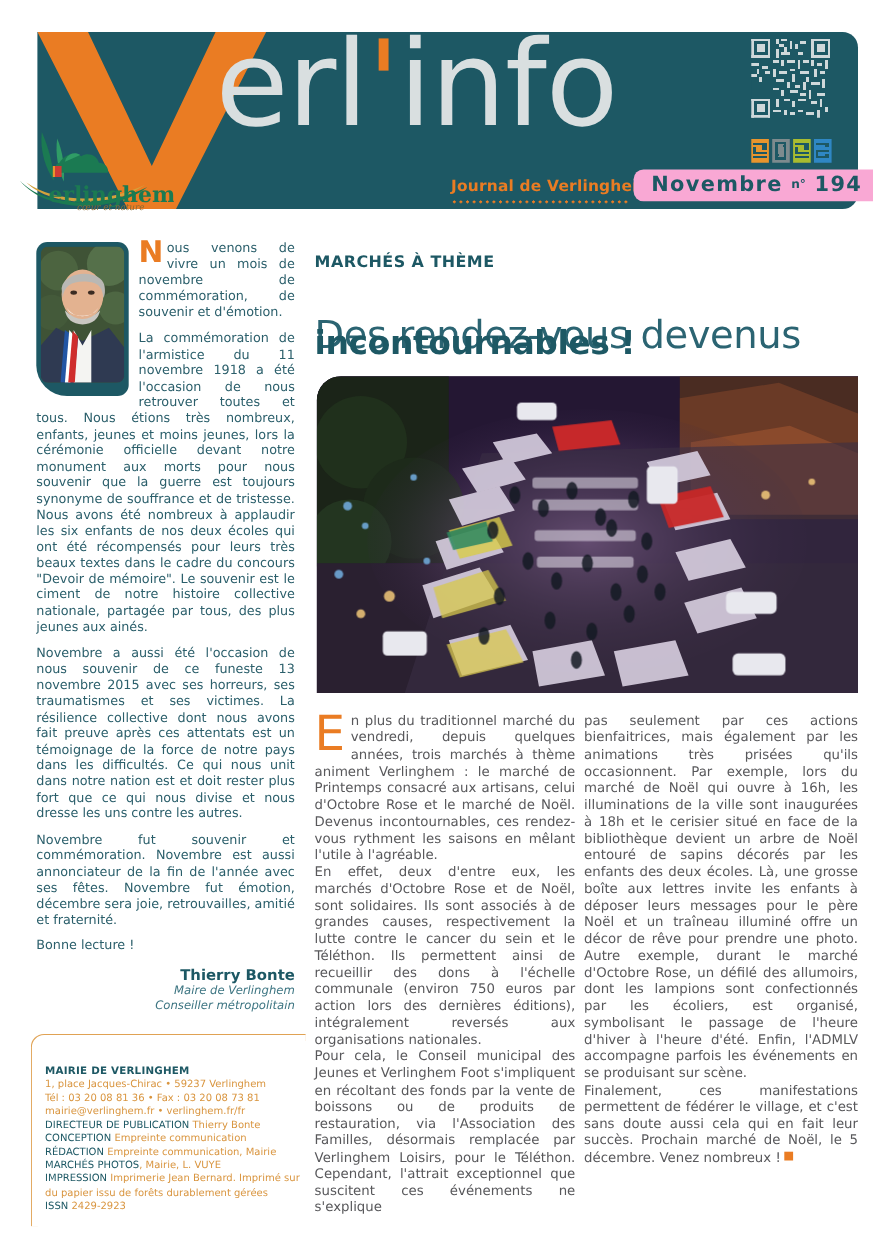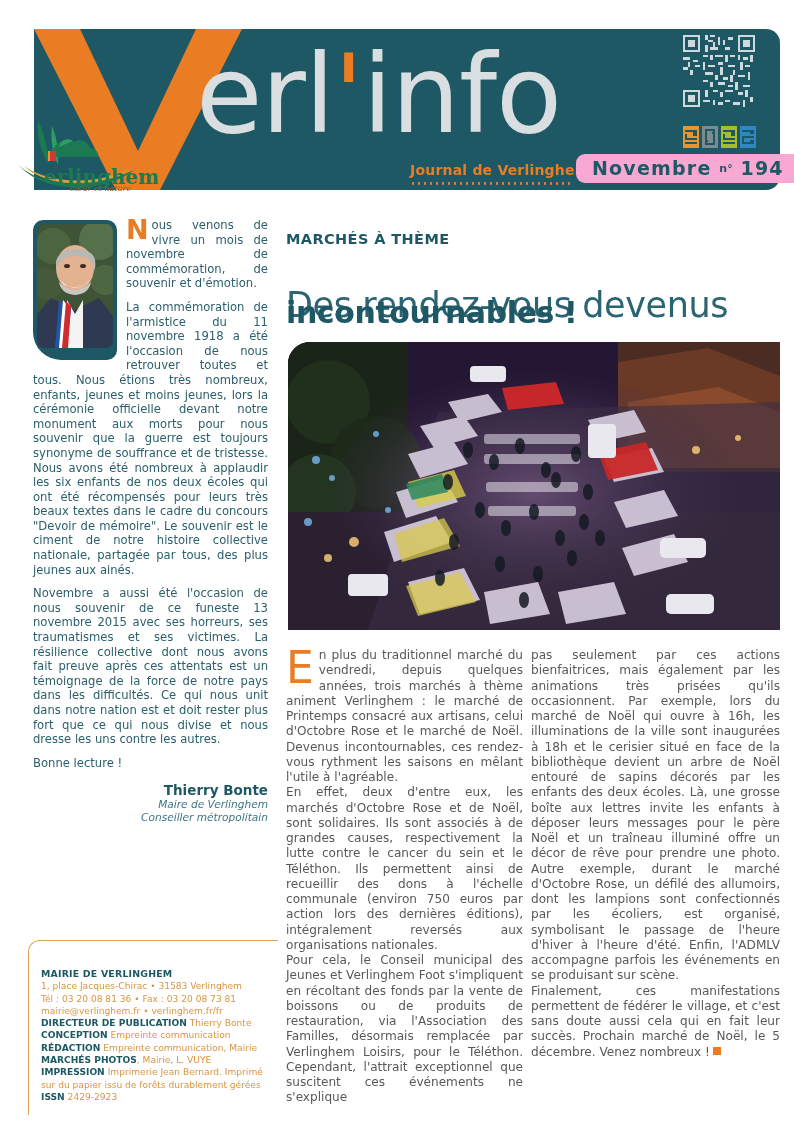--- a/index.html
+++ b/index.html
@@ -21,21 +21,21 @@
     background:#1d5864;
     border-radius:0 14px 14px 0;
   }
   .header-vshape{
     position:absolute;left:34px;top:29px;width:230px;height:161px;
     overflow:hidden;
   }
   .header-vshape svg{display:block;}
 
   .masthead-word{
-    position:absolute;left:196px;top:41px;
+    position:absolute;left:196px;top:24px;
     font-size:108px;line-height:108px;
     letter-spacing:-1px;
     font-family:"DejaVu Sans", sans-serif;
     font-weight:400;
     color:#d9dfe0;
     white-space:nowrap;
   }
   .masthead-apos{
     color:#ea7c23;
   }
@@ -126,21 +126,21 @@
     border-left:1.6px solid #e0a253;
     border-radius:12px 0 0 0;
     padding:27px 0 0 12px;
     box-sizing:border-box;
   }
   .ours div{
     font-size:9.1px;line-height:12.3px;
     color:#d9953f;
     font-family:"DejaVu Sans", sans-serif;
   }
-  .ours .b{color:#1d5864;font-weight:700;margin-top:25px;}
+  .ours .b{color:#1d5864;font-weight:400;margin-top:25px;}
   .ours .hd{color:#1d5864;font-weight:700;font-size:9.4px;letter-spacing:.2px;}
   .ours .addr{color:#d9953f;}
 
   
   .kicker{
     position:absolute;left:286px;top:231px;
     font-size:14.5px;font-weight:700;letter-spacing:.4px;
     color:#1d5864;
     font-family:"DejaVu Sans", sans-serif;
   }
@@ -389,32 +389,33 @@
         <path d="M22 76 L18 124 L30 124 L34 84 Z" fill="#2255a4"></path>
         <path d="M26 76 L22 124 L27 124 L31 82 Z" fill="#ffffff"></path>
         <path d="M29 77 L25 124 L31 124 L34 82 Z" fill="#cf2d2d"></path>
       </svg>
     </div>
   </div>
 
   <p><span class="dropcap-n">N</span><span>ous venons de vivre un mois de novembre de commémoration, de souvenir et d'émotion.</span></p>
   <p>La commémoration de l'armistice du 11 novembre 1918 a été l'occasion de nous retrouver toutes et tous. Nous étions très nombreux, enfants, jeunes et moins jeunes, lors la cérémonie officielle devant notre monument aux morts pour nous souvenir que la guerre est toujours synonyme de souffrance et de tristesse. Nous avons été nombreux à applaudir les six enfants de nos deux écoles qui ont été récompensés pour leurs très beaux textes dans le cadre du concours "Devoir de mémoire". Le souvenir est le ciment de notre histoire collective nationale, partagée par tous, des plus jeunes aux ainés.</p>
   <p>Novembre a aussi été l'occasion de nous souvenir de ce funeste 13 novembre 2015 avec ses horreurs, ses traumatismes et ses victimes. La résilience collective dont nous avons fait preuve après ces attentats est un témoignage de la force de notre pays dans les difficultés. Ce qui nous unit dans notre nation est et doit rester plus fort que ce qui nous divise et nous dresse les uns contre les autres.</p>
+  <p>Novembre fut souvenir et commémoration. Novembre est aussi annonciateur de la fin de l'année avec ses fêtes. Novembre fut émotion, décembre sera joie, retrouvailles, amitié et fraternité.</p>
   <p>Bonne lecture !</p>
 
   <div class="sig">
     <span class="nm">Thierry Bonte</span>
     <span class="rl">Maire de Verlinghem</span>
     <span class="rl">Conseiller métropolitain</span>
   </div>
 </div>
 
 <div class="ours">
   <div class="hd">MAIRIE DE VERLINGHEM</div>
-  <div class="addr">1, place Jacques-Chirac • 31583 Verlinghem</div>
+  <div class="addr">1, place Jacques-Chirac • 59237 Verlinghem</div>
   <div class="addr">Tél : 03 20 08 81 36 • Fax : 03 20 08 73 81</div>
   <div class="addr">mairie@verlinghem.fr • verlinghem.fr/fr</div>
   <div><span class="b">DIRECTEUR DE PUBLICATION</span> <span>Thierry Bonte</span></div>
   <div><span class="b">CONCEPTION</span> <span>Empreinte communication</span></div>
   <div><span class="b">RÉDACTION</span> <span>Empreinte communication, Mairie</span></div>
   <div><span class="b">MARCHÉS PHOTOS</span><span>, Mairie, L. VUYE</span></div>
   <div><span class="b">IMPRESSION</span> <span>Imprimerie Jean Bernard. Imprimé sur du papier issu de forêts durablement gérées</span></div>
   <div><span class="b">ISSN</span> <span>2429-2923</span></div>
 </div>
 

